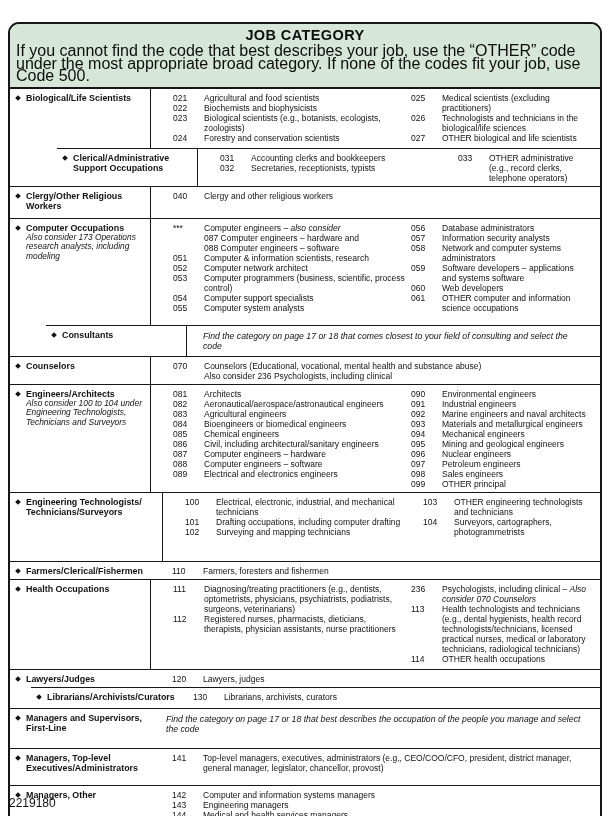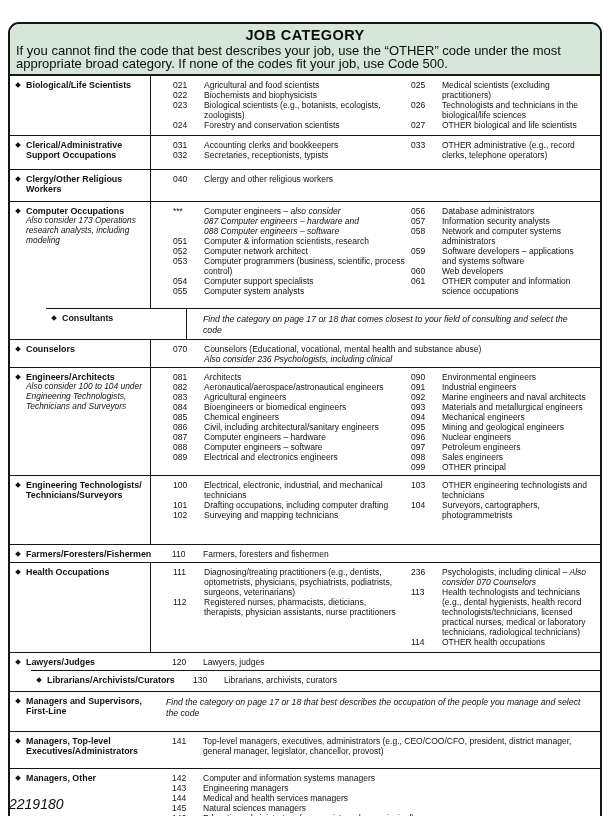--- a/index.html
+++ b/index.html
@@ -9,54 +9,54 @@
     -webkit-font-smoothing:antialiased;
   }
   .sheet{position:relative;width:612px;height:816px;}
   .box{
     position:absolute;left:8px;top:22px;width:590px;
     border:2px solid #161616;border-radius:11px;overflow:hidden;background:#fff;
   }
   
   .hdr{background:#d6e6d9;padding:3px 6px 4px 6px;border-bottom:2px solid #161616;}
   .title{text-align:center;font-size:14.5px;font-weight:bold;letter-spacing:.4px;color:#0d0d0d;}
-  .intro{font-size:13px;line-height:12.5px;margin-top:2px;color:#0d0d0d;}
+  .intro{font-size:16px;line-height:12.5px;margin-top:2px;color:#0d0d0d;}
   
   .row{display:grid;grid-template-columns:140px 1fr;}
   .row + .row{border-top:1.6px solid #161616;}
   .cat{position:relative;padding:4px 0 3px 16px;overflow:visible;}
   .bullet{position:absolute;left:6px;top:7px;width:4px;height:4px;background:#141414;transform:rotate(45deg);}
   .cat-name{display:block;font-weight:bold;font-size:8.9px;line-height:10px;white-space:normal;}
   .cat-note{font-style:italic;font-size:8.4px;line-height:9.8px;margin-top:0;padding-right:2px;}
   .content{padding:4px 4px 3px 0;}
   .row.divided > .content{border-left:1.4px solid #161616;}
   .cols{padding-left:22px;}
   .cols2{display:grid;grid-template-columns:238px 1fr;}
   .item{display:grid;grid-template-columns:23px 1fr;column-gap:8px;font-size:8.5px;line-height:10px;padding-right:6px;}
   .item .code{white-space:nowrap;}
   .item .txt em{font-style:italic;}
-  .item .sub{grid-column:2;font-style:italic;}
+  .item .sub{grid-column:2;}
   .instruction{font-style:italic;font-size:8.7px;line-height:10.5px;padding:1px 10px 1px 16px;}
   
   [data-name="row-biological"]{min-height:59px;}
-  [data-name="row-clerical"]{min-height:33px;}
+  [data-name="row-clerical"]{min-height:33px;margin-left:47px;}
   [data-name="row-clergy"]{min-height:31px;}
   [data-name="row-computer"]{min-height:106px;}
   [data-name="row-consultants"]{min-height:17px;margin-left:36px;}
   [data-name="row-counselors"]{min-height:27px;}
   [data-name="row-engineers"]{min-height:105px;}
-  [data-name="row-eng-tech"]{min-height:68px;}
+  [data-name="row-eng-tech"]{min-height:68px;gap:12px;}
   [data-name="row-farmers"]{min-height:17px;}
   [data-name="row-health"]{min-height:89px;}
   [data-name="row-lawyers"]{min-height:17px;}
   [data-name="row-librarians"]{min-height:20px;margin-left:21px;}
   [data-name="row-managers-first-line"]{min-height:39px;}
   [data-name="row-managers-top"]{min-height:36px;}
   [data-name="row-managers-other"]{min-height:62px;}
-  .footer-code{position:absolute;left:9px;top:796px;font-size:14px;color:#0d0d0d;font-style:italic;}
+  .footer-code{position:absolute;left:9px;top:796px;font-size:12px;color:#0d0d0d;}
 </style>
 </head>
 <body>
 
 <div class="sheet" data-name="form-page">
   <div class="box" data-name="job-category-box">
     <div class="hdr" data-name="header">
       <div class="title" data-name="page-title">JOB CATEGORY</div>
       <div class="intro" data-name="header-instructions">If you cannot find the code that best describes your job, use the “OTHER” code under the most appropriate broad category.  If none of the codes fit your job, use Code 500.</div>
     </div>
@@ -357,21 +357,21 @@
                   <span class="code" data-name="item-code">104</span>
                   <span class="txt" data-name="item-text">Surveyors, cartographers, photogrammetrists</span>
                 </div>
               </div>
             </div>
           </div>
         </div>
         <div class="row" data-name="row-farmers">
           <div class="cat" data-name="category-cell">
             <span class="bullet" data-name="bullet-icon"></span>
-            <span class="cat-name" data-name="category-name">Farmers/Foresters/Fishermen</span>
+            <span class="cat-name" data-name="category-name">Farmers/Clerical/Fishermen</span>
           </div>
           <div class="content" data-name="row-content">
             <div class="cols" data-name="code-columns">
               <div class="col" data-name="code-column-1">
                 <div class="item" data-name="code-item">
                   <span class="code" data-name="item-code">110</span>
                   <span class="txt" data-name="item-text">Farmers, foresters and fishermen</span>
                 </div>
               </div>
             </div>

